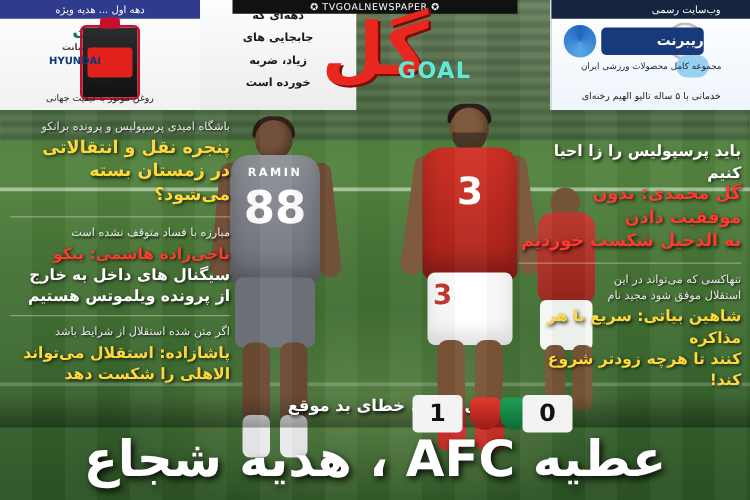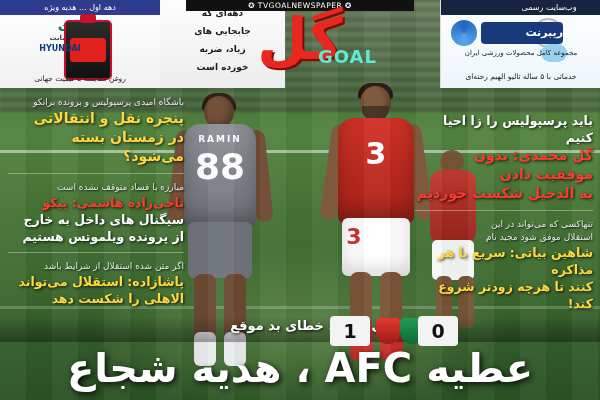--- a/index.html
+++ b/index.html
@@ -274,21 +274,21 @@
     <div class="ad ad-left">
       <div class="adbar">دهه اول ... هدیه ویژه</div>
       <div class="adbrand" style="top:18px;font-size:14px;color:#0a7d3f;">صیانت</div>
       <div class="adbrand" style="top:34px;font-size:7px;color:#444;">با ۱۰ سال ضمانت</div>
       <div class="oilcan">
           <div class="cap"></div>
           <div class="lbl"></div>
         </div>
       <div class="hyundai">HYUNDAI</div>
       <div class="adtxt" style="top:62px;">XTeer</div>
-      <div class="adtxt" style="top:74px;">روغن مقایسه با کیفیت جهانی</div>
+      <div class="adtxt" style="top:74px;">روغن موتور با کیفیت جهانی</div>
     </div>
 
     <div class="ad ad-mid-l">
       <div class="adtxt" style="top:8px;font-size:9px;font-weight:bold;">دهه‌ای که</div>
       <div class="adtxt" style="top:26px;font-size:9px;font-weight:bold;">جابجایی های</div>
       <div class="adtxt" style="top:44px;font-size:9px;font-weight:bold;">زیاد، ضربه</div>
       <div class="adtxt" style="top:62px;font-size:9px;font-weight:bold;">خورده است</div>
     </div>
 
 

